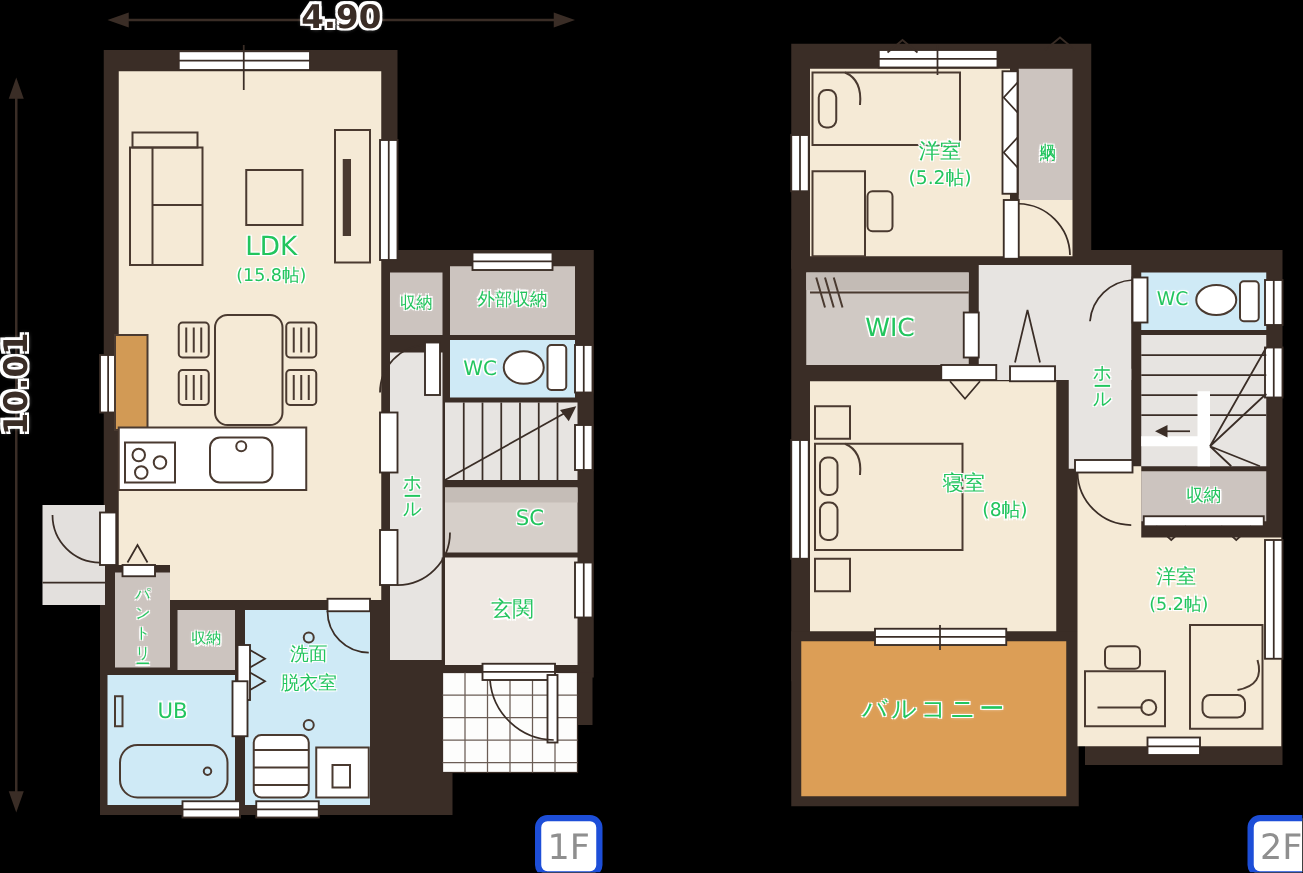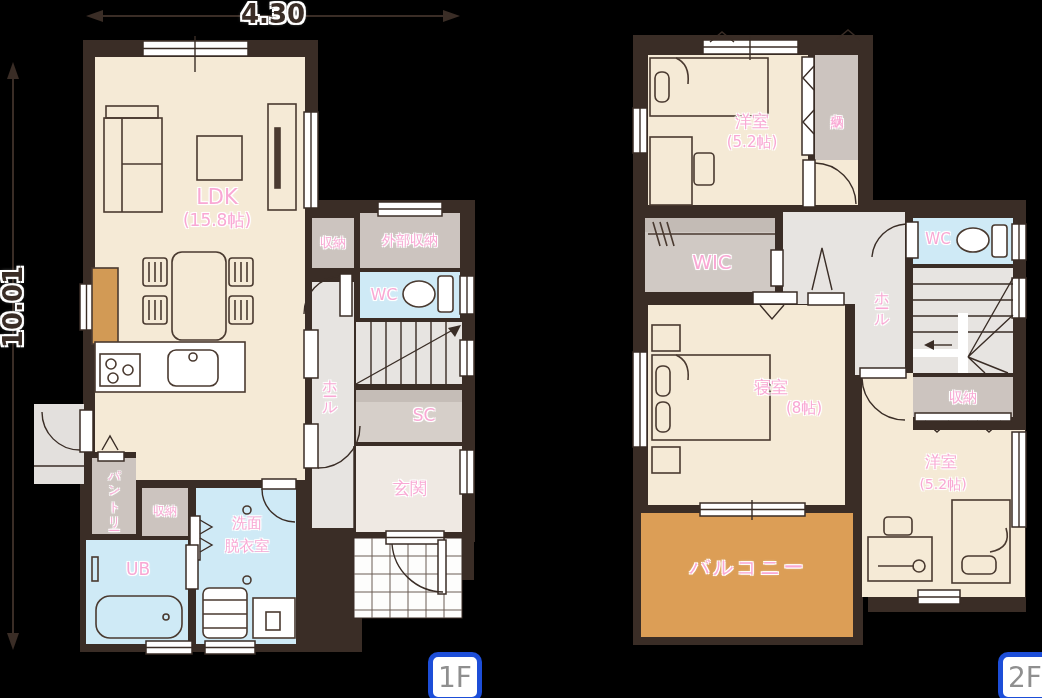--- a/index.html
+++ b/index.html
@@ -1,19 +1,19 @@
 <!DOCTYPE html>
 <html><head>
 <meta charset="utf-8">
 <style>
   html,body{margin:0;padding:0;background:#000;}
   .stage{position:relative;width:1042px;height:698px;background:#000;overflow:hidden;
          font-family:"DejaVu Sans",sans-serif;}
   svg{position:absolute;left:0;top:0;}
-  .lbl{position:absolute;transform:translate(-50%,-50%);color:#f9a8d4;white-space:nowrap;
+  .lbl{position:absolute;transform:translate(-50%,-50%);color:#22c55e;white-space:nowrap;
        font-family:"DejaVu Sans",sans-serif;line-height:1.05;text-align:center;
        text-shadow:-1px -1px 0 #fff,1px -1px 0 #fff,-1px 1px 0 #fff,1px 1px 0 #fff,0 0 3px #fff;}
   .vert{writing-mode:vertical-rl;letter-spacing:2px;}
   .dim{font-weight:bold;font-size:26px;color:#3a2d26;
        text-shadow:-2px -2px 0 #fff,2px -2px 0 #fff,-2px 2px 0 #fff,2px 2px 0 #fff,0 0 4px #fff;}
   .rot{transform:translate(-50%,-50%) rotate(-90deg);}
   .badge{position:absolute;width:44px;height:40px;background:#fff;border:5px solid #1d4ed8;
          border-radius:10px;display:flex;align-items:center;justify-content:center;
          color:#8f8f8f;font-size:28px;font-family:"DejaVu Sans",sans-serif;}
   
@@ -250,25 +250,25 @@
   <g>
     <line class="dimln" x1="90" y1="16" x2="456" y2="16"></line>
     <polygon class="head" points="86,16 103,10 103,22"></polygon>
     <polygon class="head" points="460,16 443,10 443,22"></polygon>
     <line class="dimln" x1="13" y1="66" x2="13" y2="646"></line>
     <polygon class="head" points="13,62 7,79 19,79"></polygon>
     <polygon class="head" points="13,650 7,633 19,633"></polygon>
   </g>
 </svg>
 
-<div class="lbl dim" style="left:273px;top:15px;">4.30</div>
+<div class="lbl dim" style="left:273px;top:15px;">4.90</div>
 <div class="lbl dim rot" style="left:14px;top:307px;">10.01</div>
 
 <div class="lbl" style="left:217px;top:197px;font-size:21px;">LDK</div>
-<div class="lbl" style="left:217px;top:221px;font-size:17px;">(15.8帖)</div>
+<div class="lbl" style="left:217px;top:221px;font-size:14px;">(15.8帖)</div>
 <div class="lbl" style="left:333px;top:243px;font-size:13px;">収納</div>
 <div class="lbl" style="left:410px;top:240px;font-size:14px;">外部収納</div>
 <div class="lbl" style="left:384px;top:295px;font-size:16px;">WC</div>
 <div class="lbl vert" style="left:329px;top:390px;font-size:15px;">ホール</div>
 <div class="lbl" style="left:404px;top:416px;font-size:17px;padding-left:40px;">SC</div>
 <div class="lbl" style="left:410px;top:489px;font-size:17px;">玄関</div>
 <div class="lbl vert" style="left:114px;top:494px;font-size:12px;">パントリー</div>
 <div class="lbl" style="left:165px;top:511px;font-size:12px;">収納</div>
 <div class="lbl" style="left:247px;top:524px;font-size:15px;">洗面</div>
 <div class="lbl" style="left:247px;top:547px;font-size:15px;">脱衣室</div>

